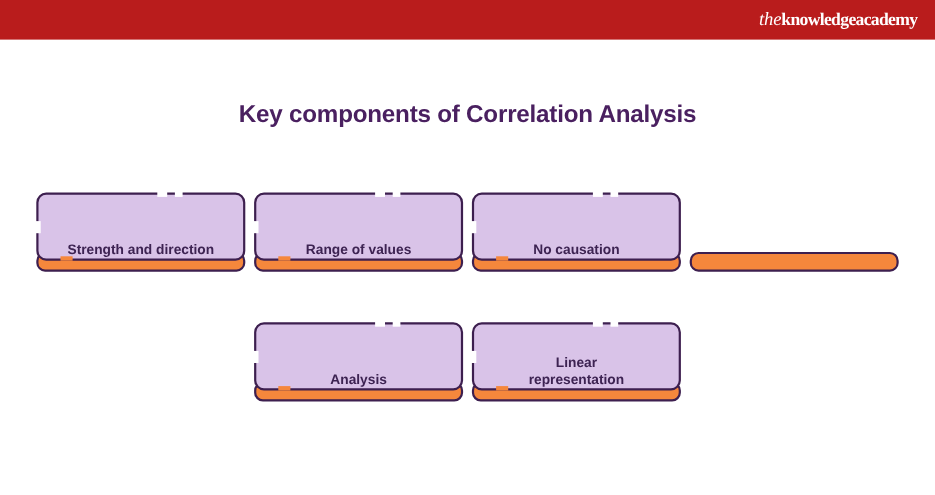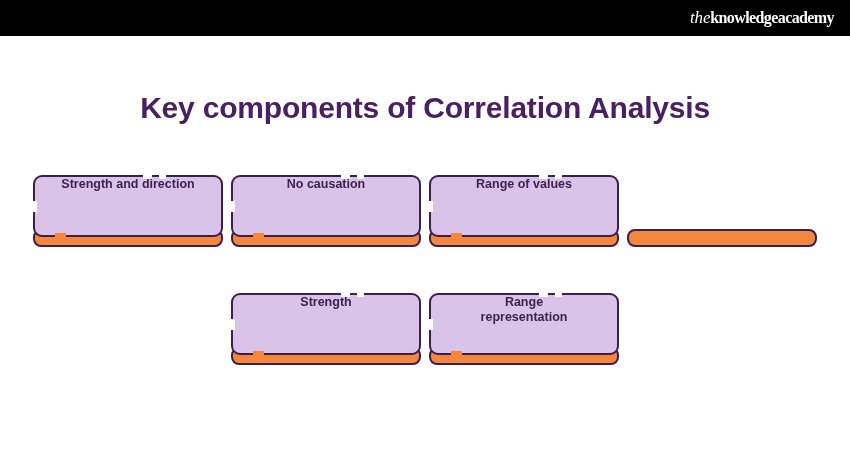--- a/index.html
+++ b/index.html
@@ -15,21 +15,21 @@
     position: relative;
   }
 
   
   .header-bar {
     position: absolute;
     left: 0;
     top: 0;
     width: 850px;
     height: 36px;
-    background: #000000;
+    background: #b91c1c;
     display: flex;
     align-items: center;
     justify-content: flex-end;
     box-sizing: border-box;
     padding-right: 16px;
   }
   .logo {
     display: flex;
     align-items: baseline;
     color: #ffffff;
@@ -48,21 +48,21 @@
     letter-spacing: -0.6px;
   }
 
   
   .page-title {
     position: absolute;
     left: 0;
     top: 91px;
     width: 850px;
     text-align: center;
-    font-size: 30px;
+    font-size: 22px;
     font-weight: bold;
     color: #4a2060;
     letter-spacing: -0.2px;
   }
 
   
   .row {
     position: absolute;
     left: 0;
     width: 850px;
@@ -85,21 +85,21 @@
     position: absolute;
     left: 0;
     top: 0;
     width: 190px;
     height: 62px;
     box-sizing: border-box;
     background: #d9c3e8;
     border: 2.5px solid #3d1f4f;
     border-radius: 9px;
     display: flex;
-    align-items: flex-start;
+    align-items: flex-end;
     justify-content: center;
     z-index: 3;
   }
 
   
   .gap-top {
     position: absolute;
     top: -3px;
     left: 108px;
     width: 9px;
@@ -180,56 +180,56 @@
         <div class="box-label">Strength and direction</div>
         <div class="gap-top"></div>
         <div class="gap-top2"></div>
         <div class="gap-left"></div>
         <div class="gap-bottom"></div>
       </div>
     </div>
     <div class="comp-box">
       <div class="box-accent"></div>
       <div class="box-body">
+        <div class="box-label">Range of values</div>
+        <div class="gap-top"></div>
+        <div class="gap-top2"></div>
+        <div class="gap-left"></div>
+        <div class="gap-bottom"></div>
+      </div>
+    </div>
+    <div class="comp-box">
+      <div class="box-accent"></div>
+      <div class="box-body">
         <div class="box-label">No causation</div>
-        <div class="gap-top"></div>
-        <div class="gap-top2"></div>
-        <div class="gap-left"></div>
-        <div class="gap-bottom"></div>
-      </div>
-    </div>
-    <div class="comp-box">
-      <div class="box-accent"></div>
-      <div class="box-body">
-        <div class="box-label">Range of values</div>
         <div class="gap-top"></div>
         <div class="gap-top2"></div>
         <div class="gap-left"></div>
         <div class="gap-bottom"></div>
       </div>
     </div>
     <div class="comp-box">
       <div class="box-accent"></div>
     </div>
   </div>
 <div class="row" id="row-1">
     <div class="comp-box">
       <div class="box-accent"></div>
       <div class="box-body">
-        <div class="box-label">Strength</div>
-        <div class="gap-top"></div>
-        <div class="gap-top2"></div>
-        <div class="gap-left"></div>
-        <div class="gap-bottom"></div>
-      </div>
-    </div>
-    <div class="comp-box">
-      <div class="box-accent"></div>
-      <div class="box-body">
-        <div class="box-label">Range
+        <div class="box-label">Analysis</div>
+        <div class="gap-top"></div>
+        <div class="gap-top2"></div>
+        <div class="gap-left"></div>
+        <div class="gap-bottom"></div>
+      </div>
+    </div>
+    <div class="comp-box">
+      <div class="box-accent"></div>
+      <div class="box-body">
+        <div class="box-label">Linear
 representation</div>
         <div class="gap-top"></div>
         <div class="gap-top2"></div>
         <div class="gap-left"></div>
         <div class="gap-bottom"></div>
       </div>
     </div>
   </div>
 
 </body></html>

